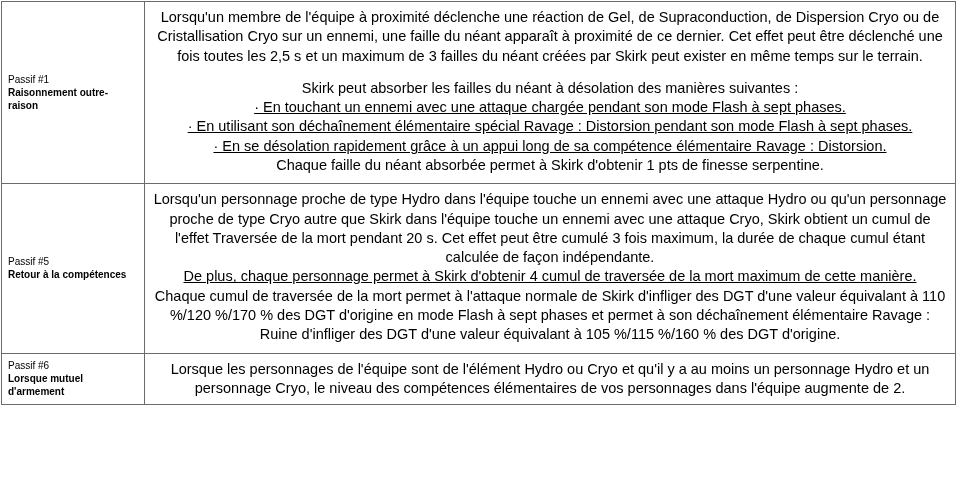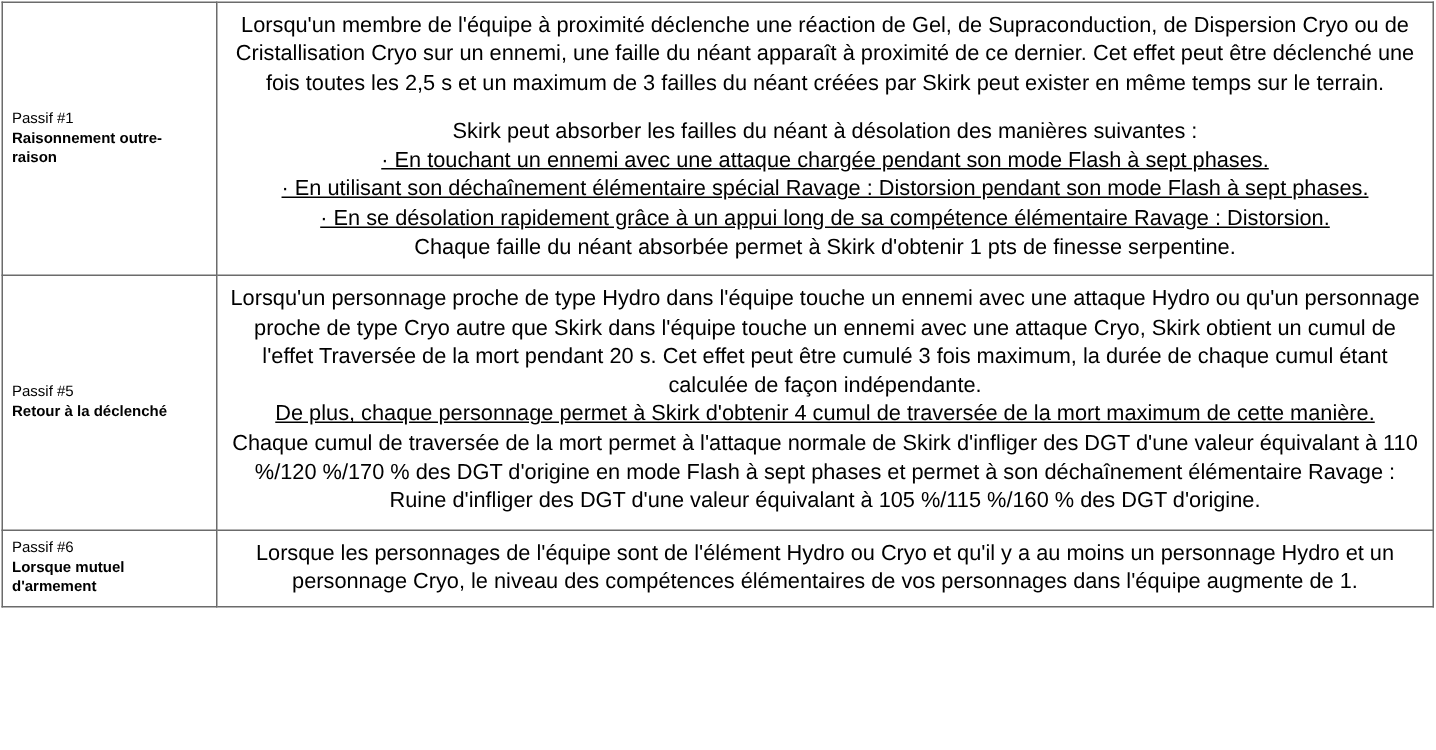--- a/index.html
+++ b/index.html
@@ -73,31 +73,31 @@
         <p class="para">Skirk peut absorber les failles du néant à désolation des manières suivantes :</p>
         <p class="bullet-line">· En touchant un ennemi avec une attaque chargée pendant son mode Flash à sept phases.</p>
         <p class="bullet-line">· En utilisant son déchaînement élémentaire spécial Ravage : Distorsion pendant son mode Flash à sept phases.</p>
         <p class="bullet-line">· En se désolation rapidement grâce à un appui long de sa compétence élémentaire Ravage : Distorsion.</p>
         <p class="para">Chaque faille du néant absorbée permet à Skirk d'obtenir 1 pts de finesse serpentine.</p>
       </td>
     </tr>
     <tr class="row-2">
       <td class="name-cell">
         <span class="passive-label">Passif #5</span>
-        <span class="passive-name">Retour à la déclenché</span>
+        <span class="passive-name">Retour à la compétences</span>
       </td>
       <td class="desc-cell">
         <p class="para">Lorsqu'un personnage proche de type Hydro dans l'équipe touche un ennemi avec une attaque Hydro ou qu'un personnage proche de type Cryo autre que Skirk dans l'équipe touche un ennemi avec une attaque Cryo, Skirk obtient un cumul de l'effet Traversée de la mort pendant 20 s. Cet effet peut être cumulé 3 fois maximum, la durée de chaque cumul étant calculée de façon indépendante.</p>
         <p class="bullet-line">De plus, chaque personnage permet à Skirk d'obtenir 4 cumul de traversée de la mort maximum de cette manière.</p>
         <p class="para">Chaque cumul de traversée de la mort permet à l'attaque normale de Skirk d'infliger des DGT d'une valeur équivalant à 110 %/120 %/170 % des DGT d'origine en mode Flash à sept phases et permet à son déchaînement élémentaire Ravage : Ruine d'infliger des DGT d'une valeur équivalant à 105 %/115 %/160 % des DGT d'origine.</p>
       </td>
     </tr>
     <tr class="row-3">
       <td class="name-cell">
         <span class="passive-label">Passif #6</span>
         <span class="passive-name">Lorsque mutuel d'armement</span>
       </td>
       <td class="desc-cell">
-        <p class="para">Lorsque les personnages de l'équipe sont de l'élément Hydro ou Cryo et qu'il y a au moins un personnage Hydro et un personnage Cryo, le niveau des compétences élémentaires de vos personnages dans l'équipe augmente de 1.</p>
+        <p class="para">Lorsque les personnages de l'équipe sont de l'élément Hydro ou Cryo et qu'il y a au moins un personnage Hydro et un personnage Cryo, le niveau des compétences élémentaires de vos personnages dans l'équipe augmente de 2.</p>
       </td>
     </tr>
   </tbody>
 </table>
 
 </body></html>

